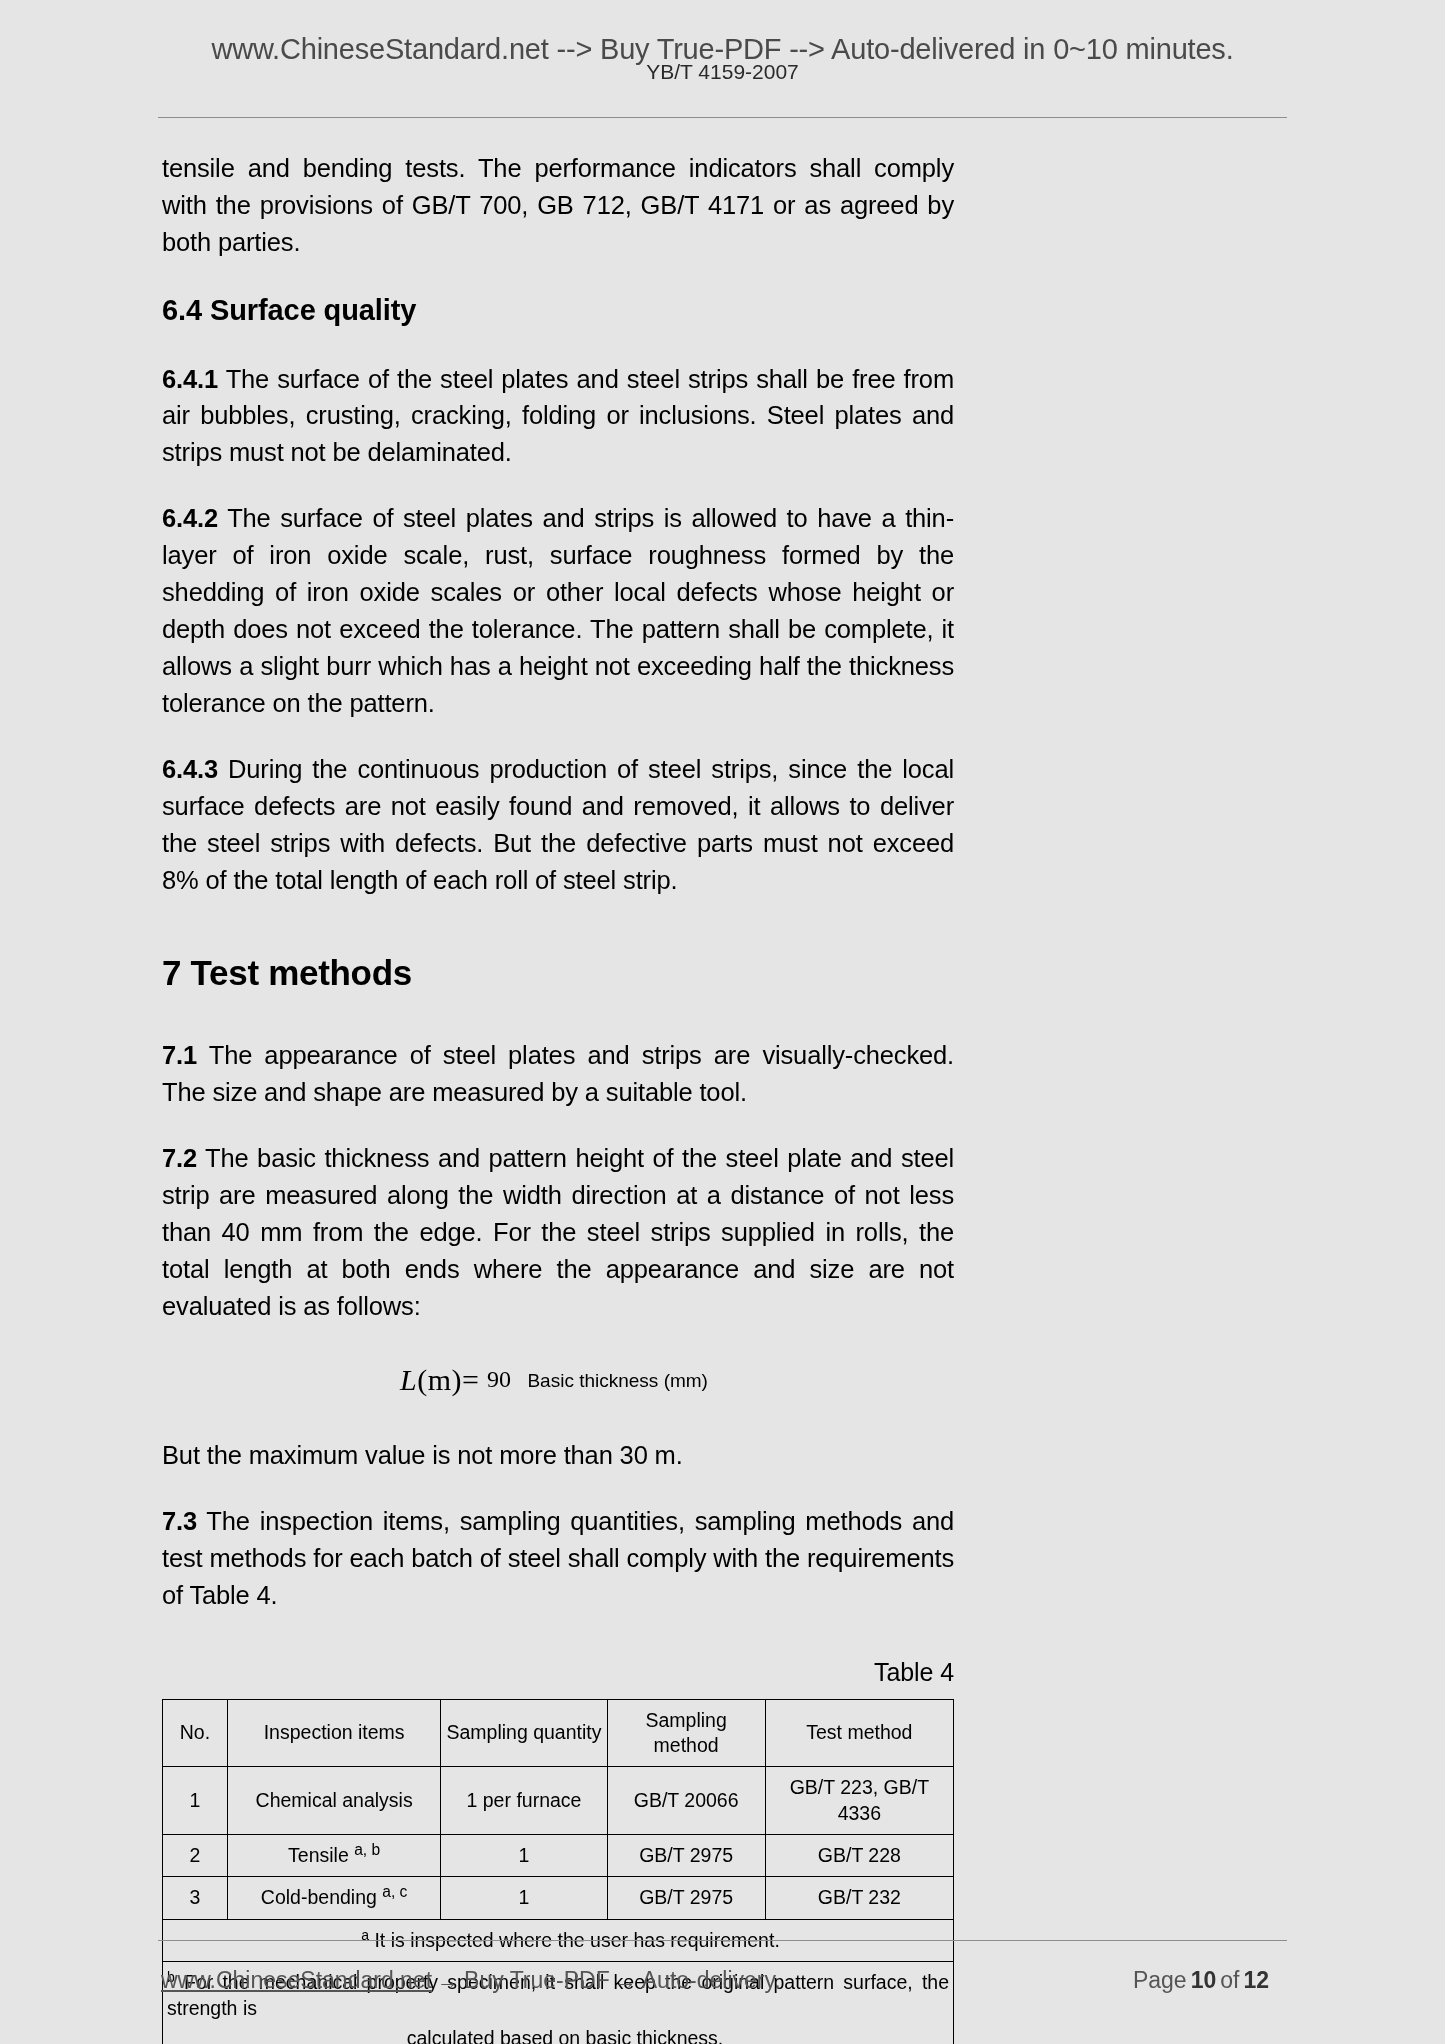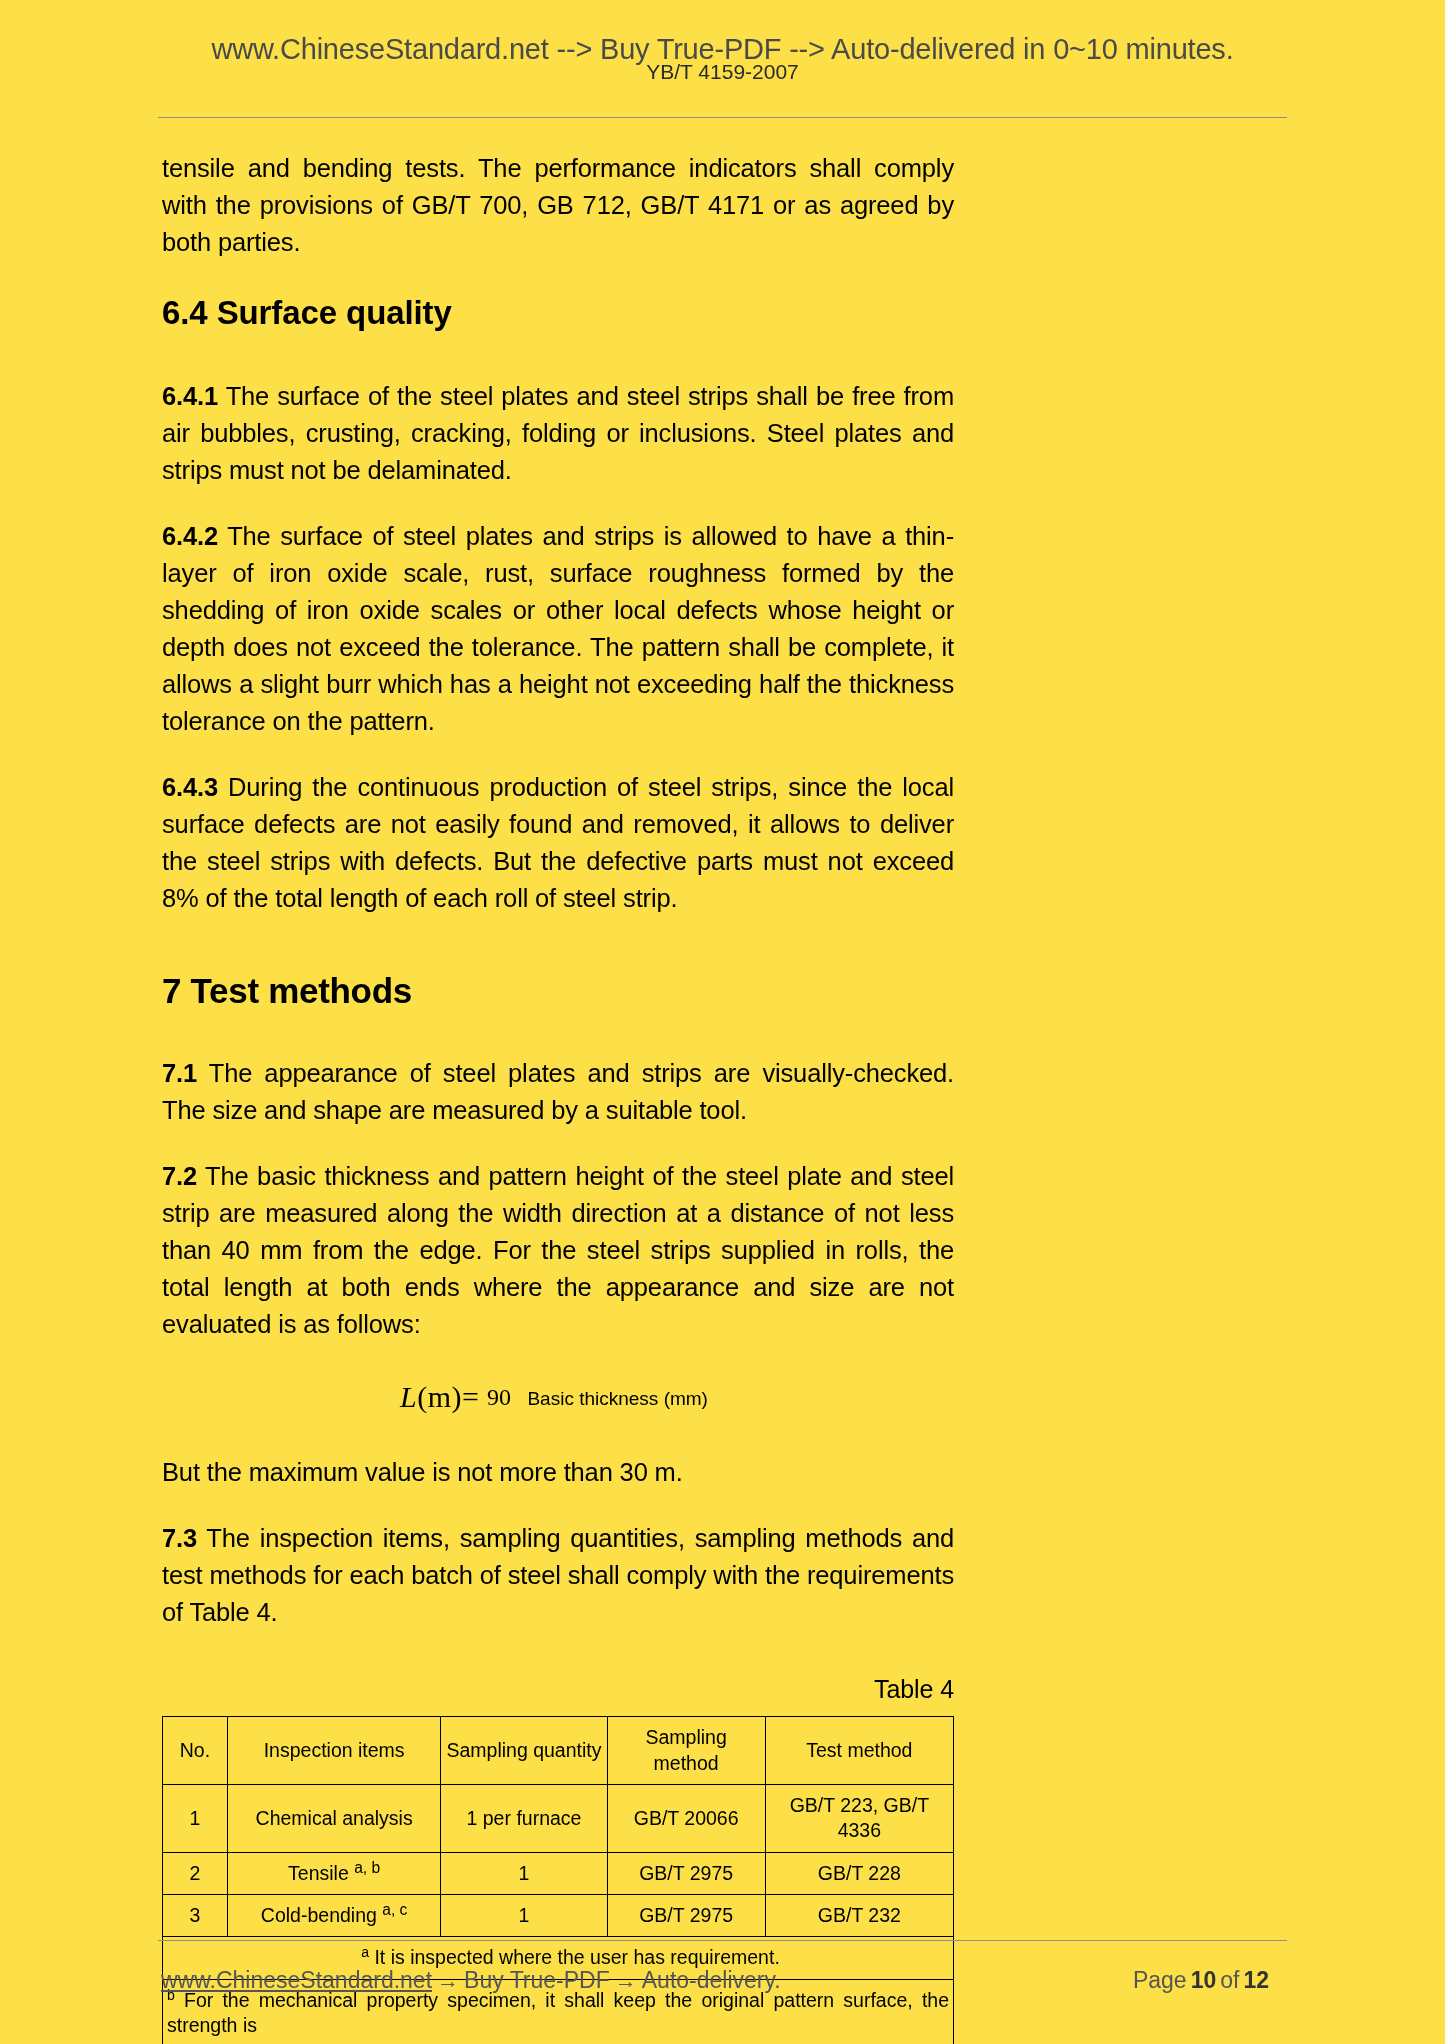--- a/index.html
+++ b/index.html
@@ -9,21 +9,21 @@
   }
   body {
     font-family: "Liberation Sans", sans-serif;
     color: #000000;
   }
   .page {
     position: relative;
     width: 1445px;
     height: 2044px;
     margin: 0 auto;
-    background: #fde047;
+    background: #e5e5e5;
     box-sizing: border-box;
     overflow: hidden;
   }
 
   
   .header-wrap {
     position: absolute;
     left: 0;
     right: 0;
     top: 34px;
@@ -67,22 +67,22 @@
     color: #000;
     letter-spacing: -0.15px;
   }
   p.para.tight { margin-bottom: 26px; }
 
   .num {
     font-weight: bold;
   }
 
   h3.sub {
-    margin: 0 0 42px 0;
-    font-size: 33px;
+    margin: 0 0 30px 0;
+    font-size: 29px;
     font-weight: bold;
     line-height: 1.4;
     letter-spacing: -0.1px;
   }
 
   h2.section {
     margin: 54px 0 44px 0;
     font-size: 35px;
     font-weight: bold;
     letter-spacing: -0.3px;

